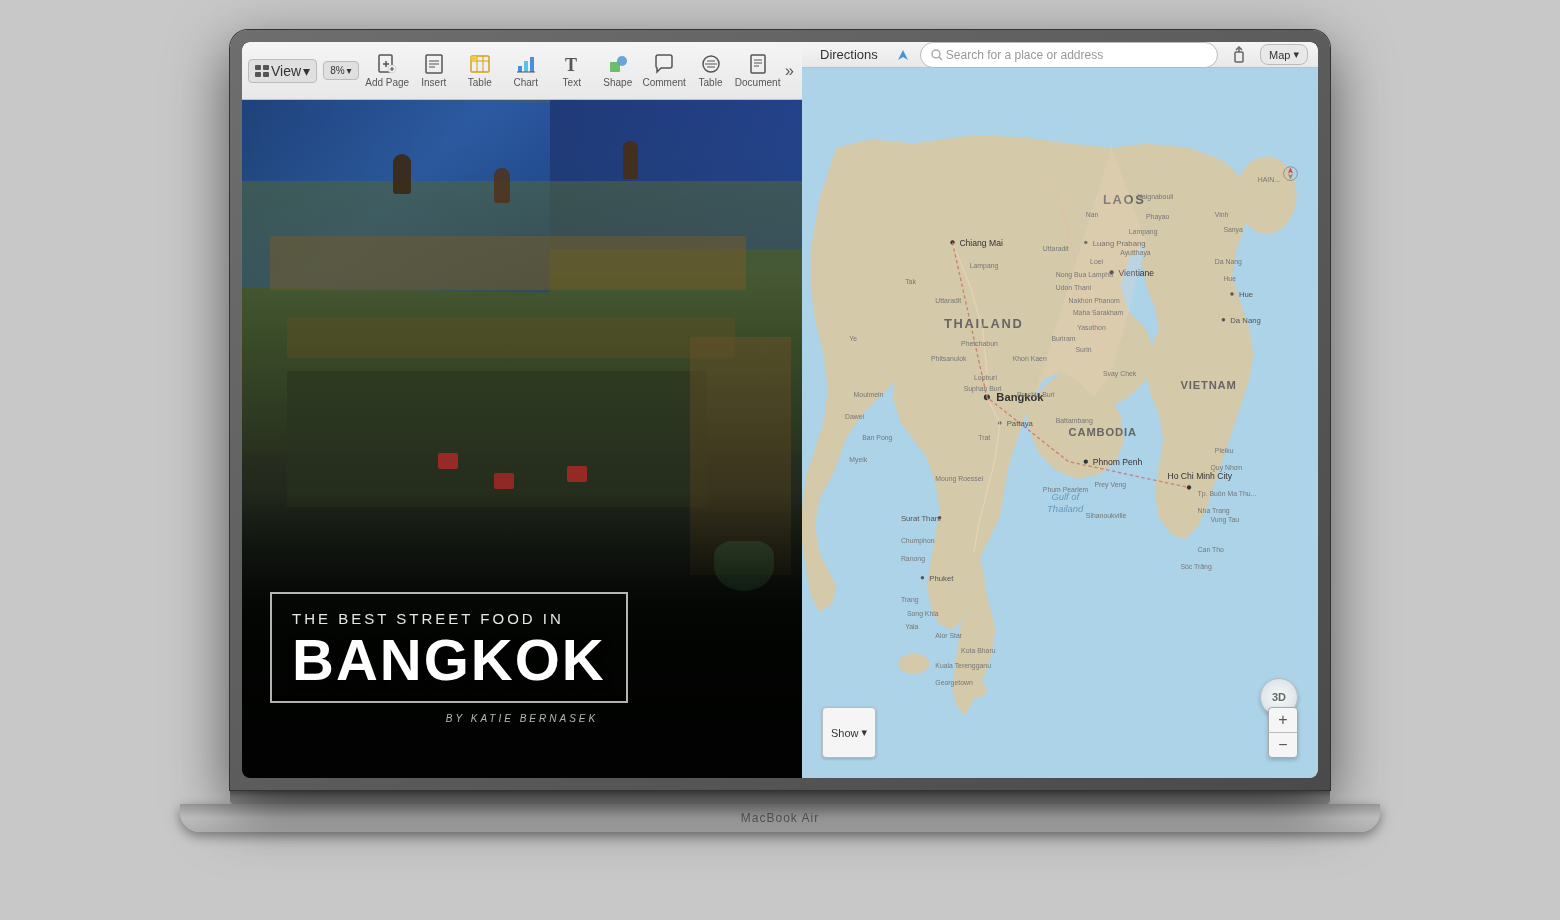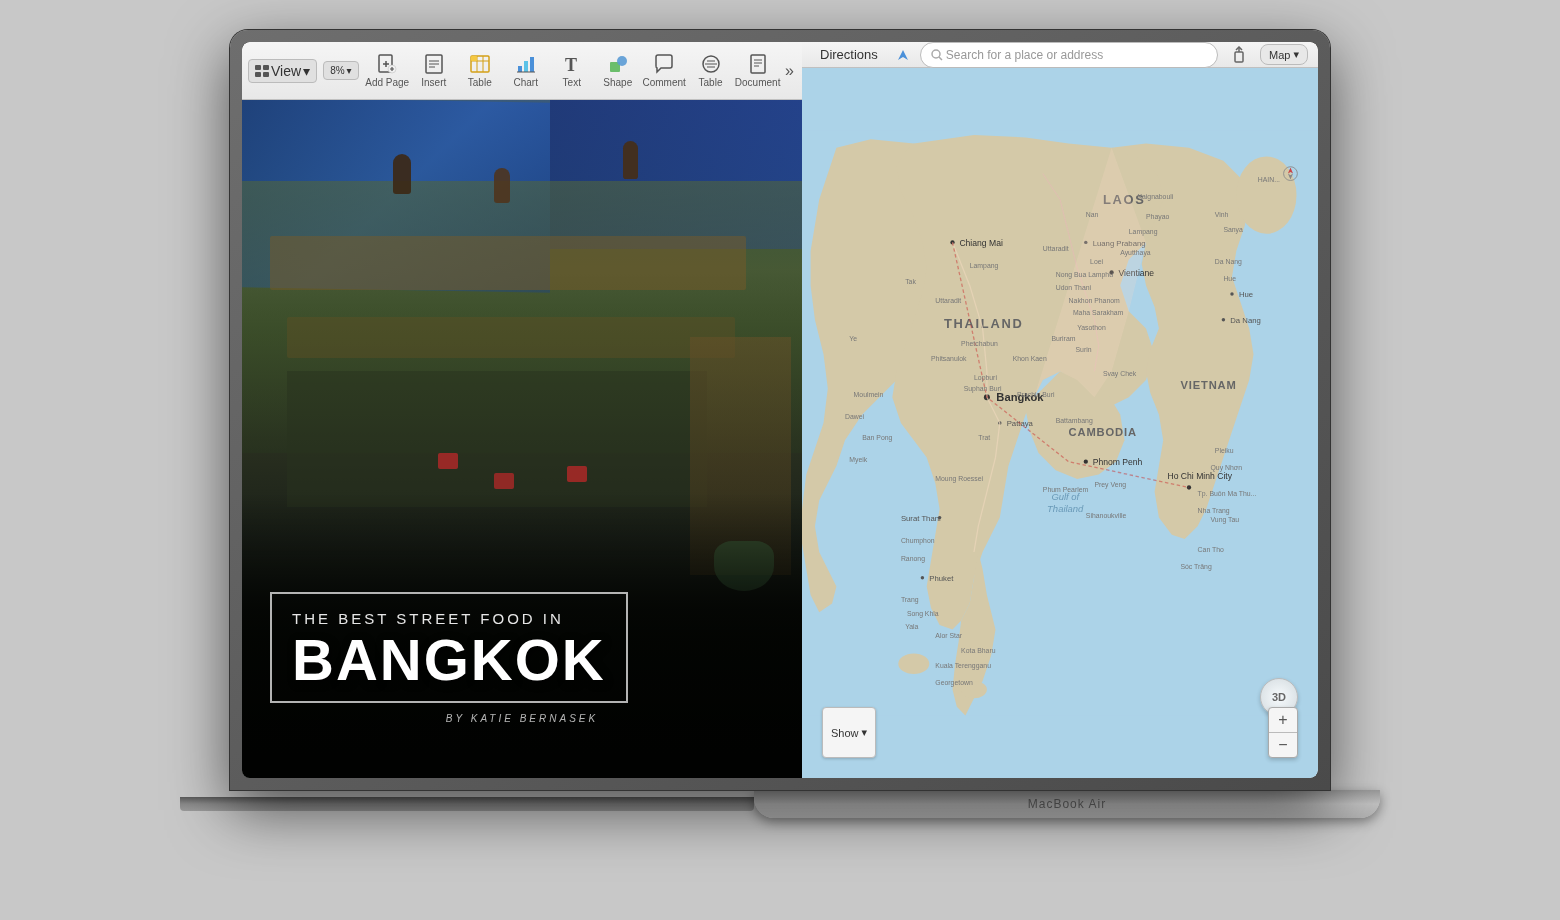--- a/index.html
+++ b/index.html
@@ -312,21 +312,21 @@
       display: flex;
       align-items: center;
       gap: 3px;
       box-shadow: 0 1px 3px rgba(0,0,0,0.2);
     }
 
     
     .macbook-bottom {
       width: 1200px;
       display: flex;
-      flex-direction: row;
+      flex-direction: column;
       align-items: center;
     }
 
     .macbook-hinge {
       width: 1100px;
       height: 14px;
       background: linear-gradient(to bottom, #5a5a5a, #888, #9a9a9a);
       border-radius: 0 0 4px 4px;
     }
 

